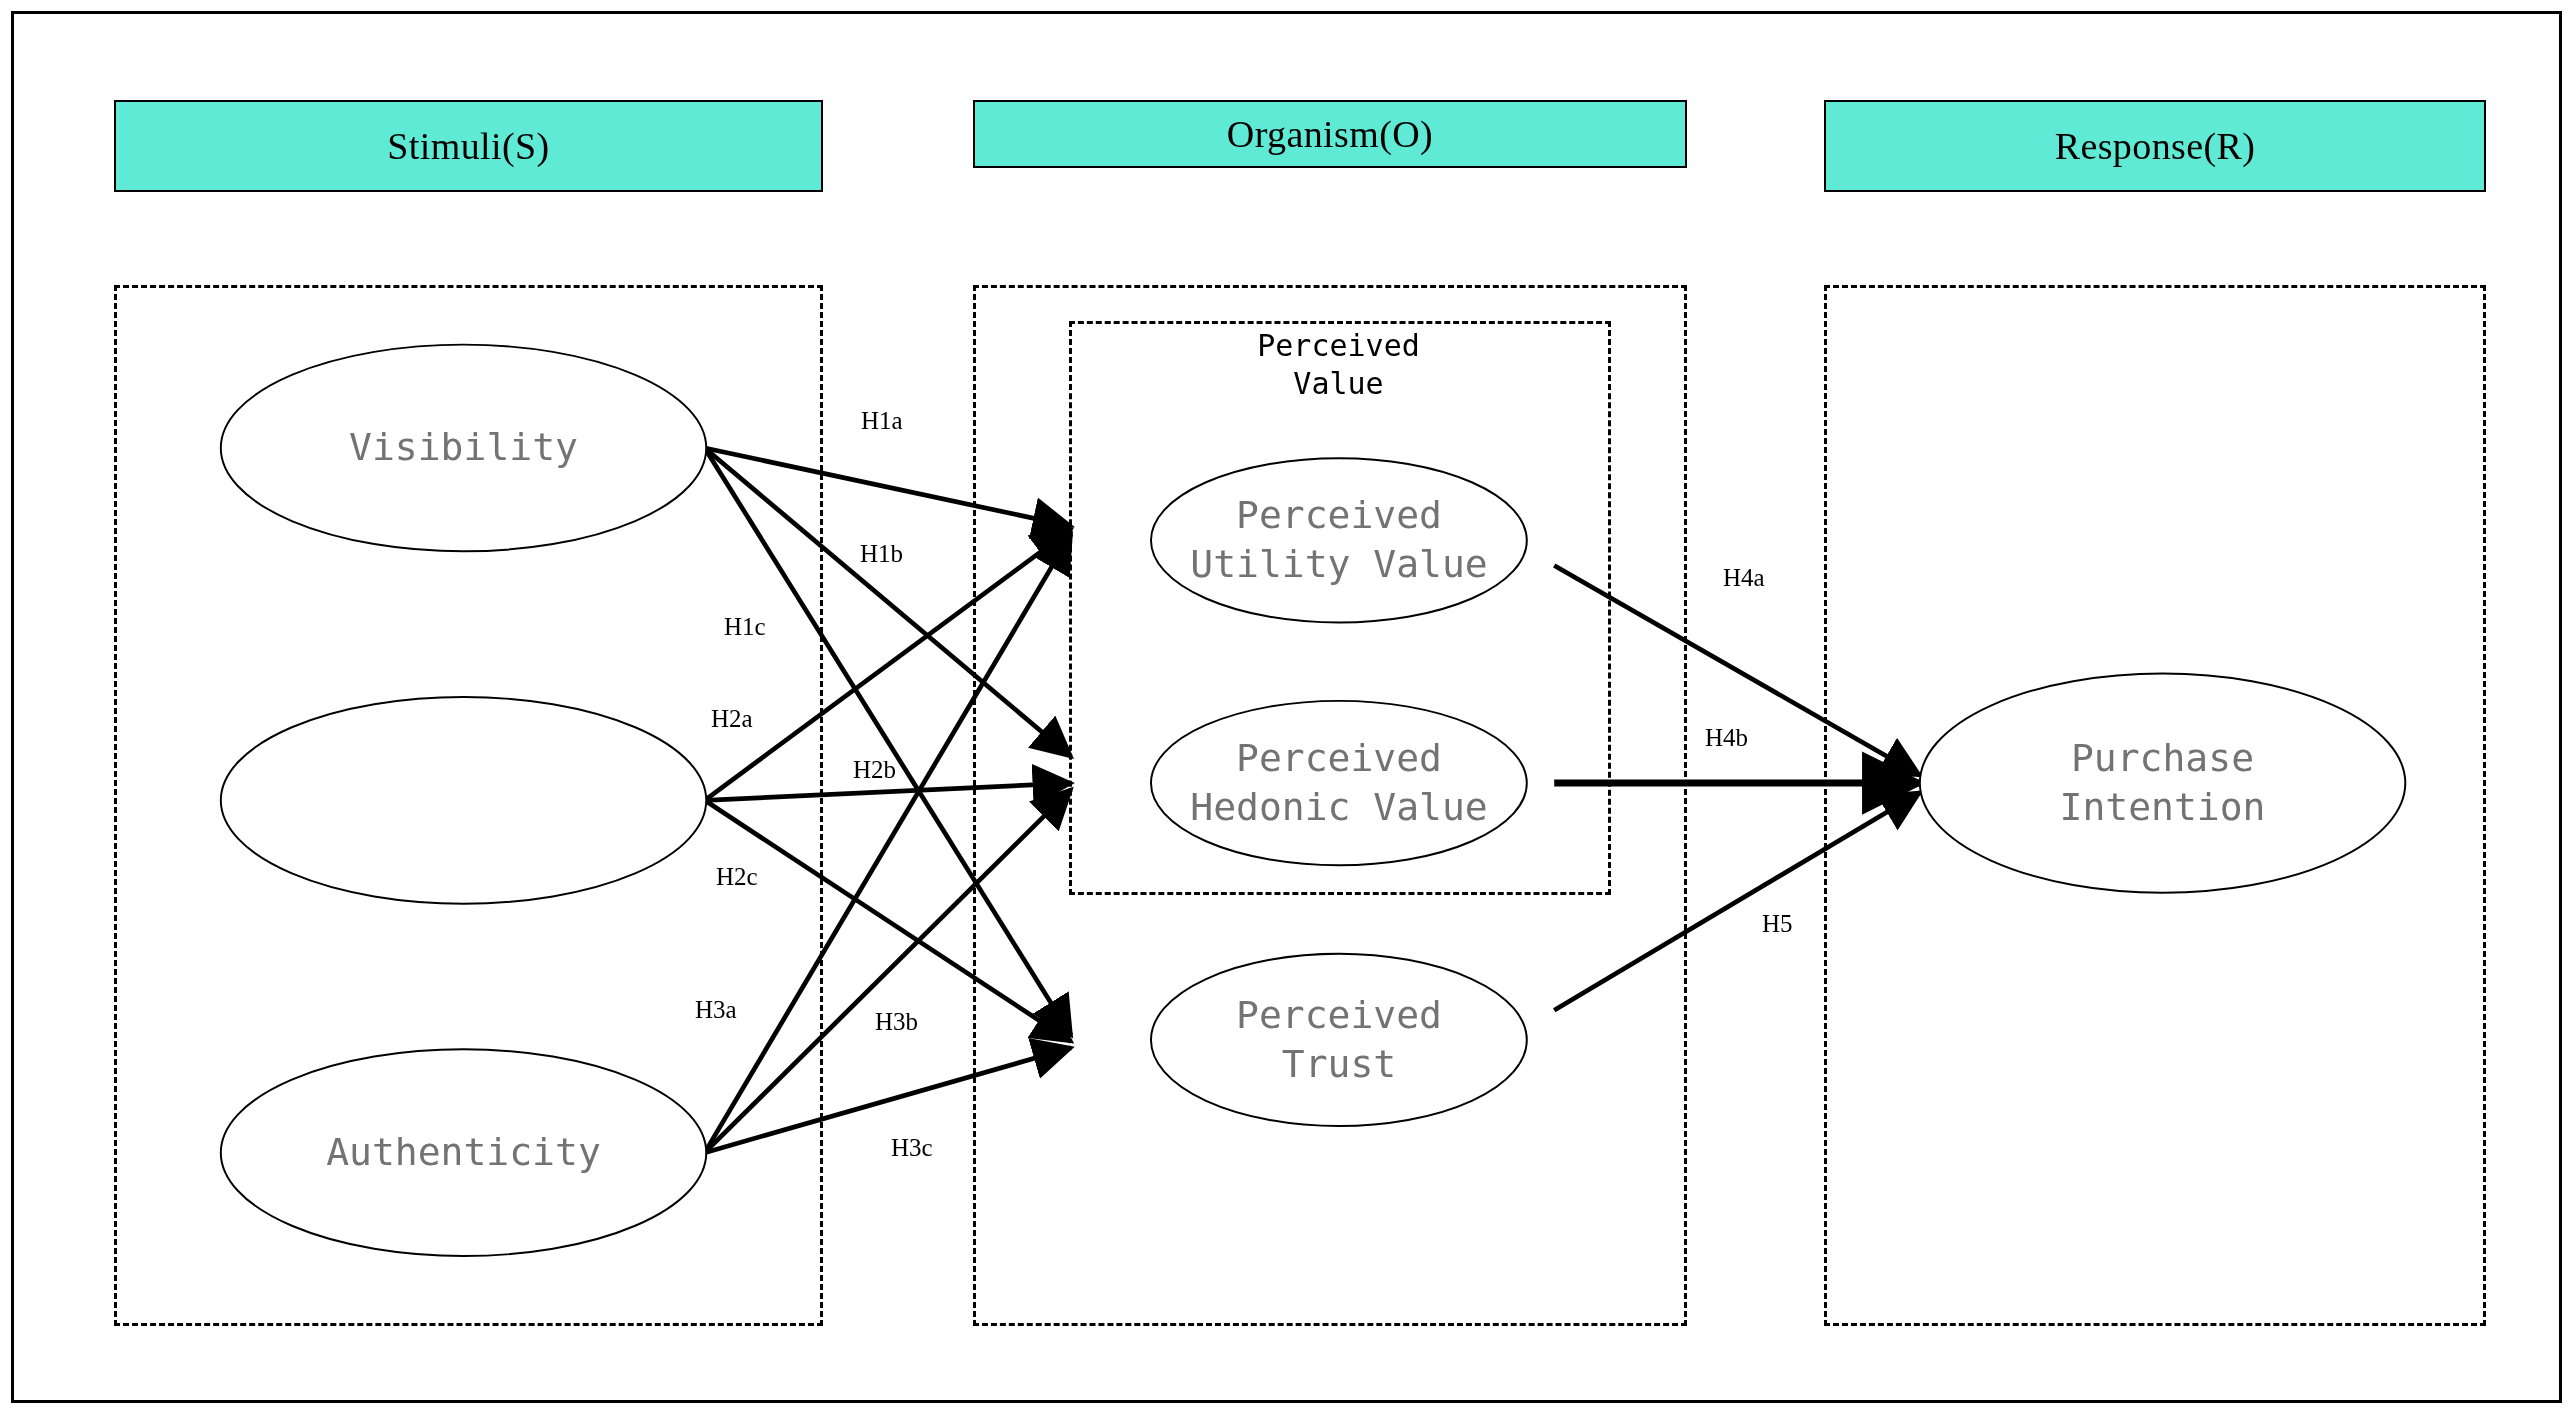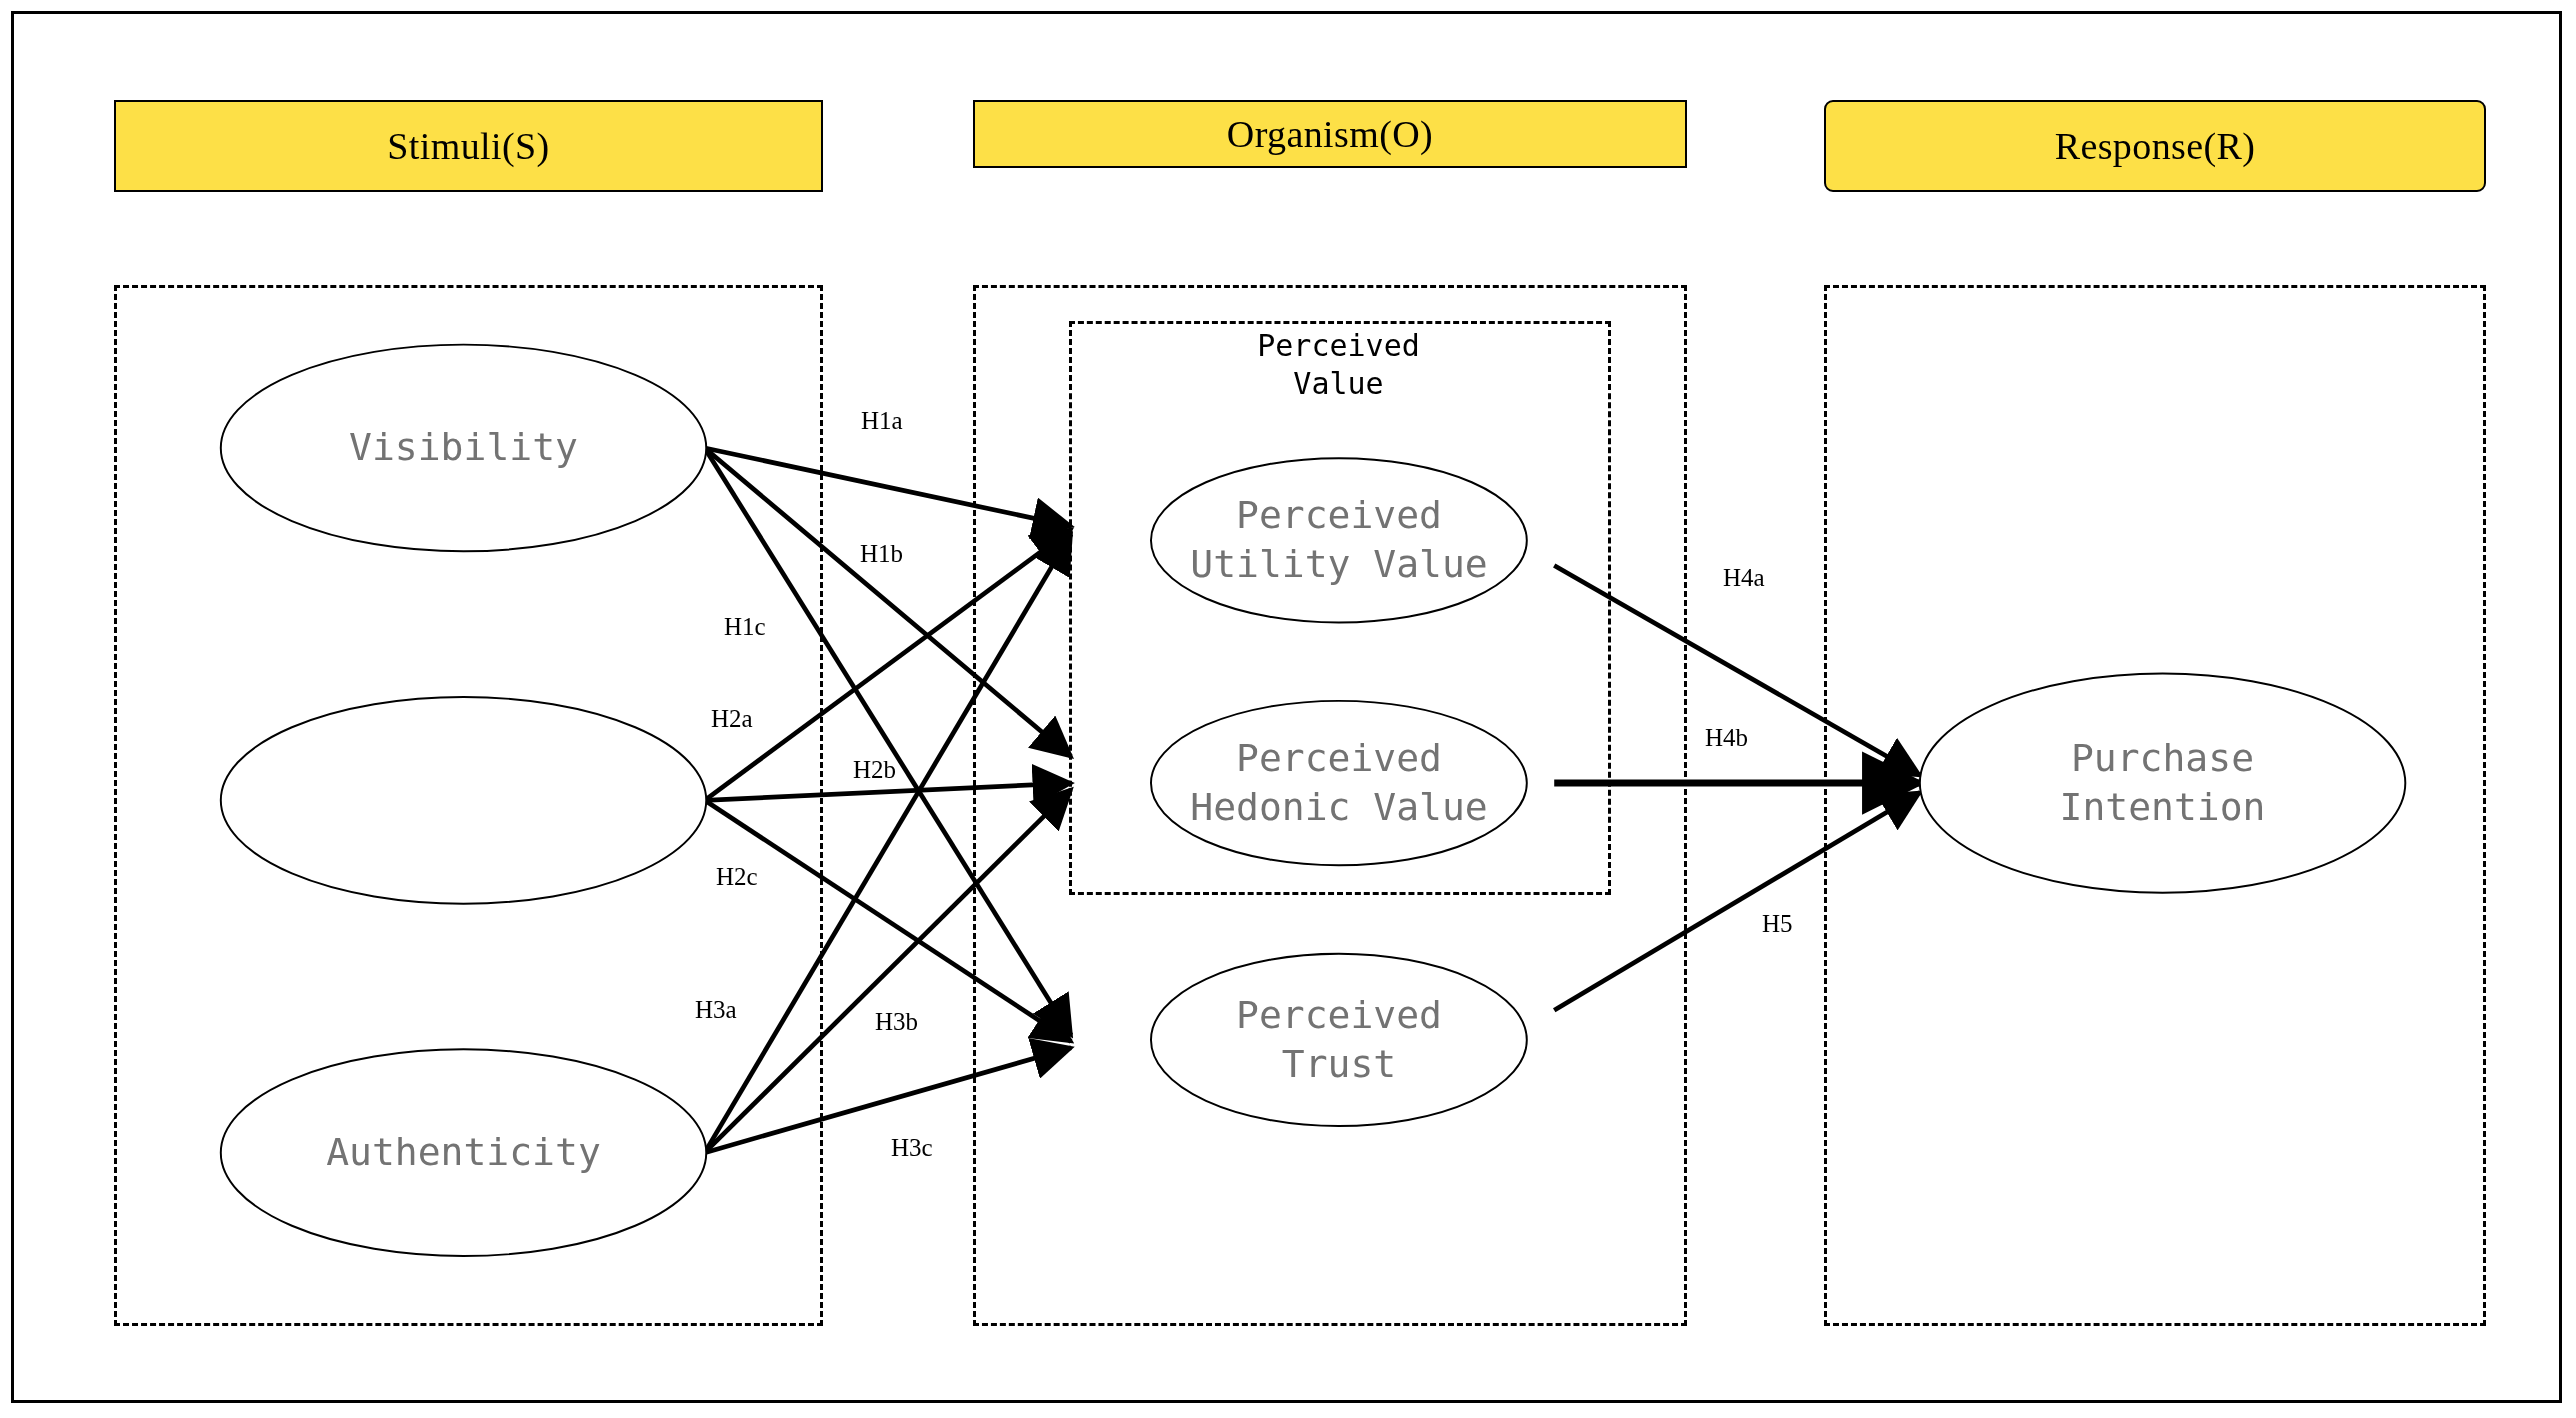--- a/index.html
+++ b/index.html
@@ -1,19 +1,19 @@
 <!DOCTYPE html>
 <html style="font-size:12.5px"><head>
 <meta charset="utf-8">
 <style>
   html,body{margin:0;padding:0;background:#ffffff;}
   body{font-family:"Liberation Serif",serif;}
   #root{position:relative;width:2576px;height:1419px;background:#ffffff;overflow:hidden;}
   .frame{position:absolute;left:11px;top:11px;width:2551px;height:1392px;border:3.1px solid #000;box-sizing:border-box;}
-  .hdr-box{position:absolute;border:2.3px solid #000;box-sizing:border-box;background:#fde047;
+  .hdr-box{position:absolute;border:2.3px solid #000;box-sizing:border-box;background:#5eead4;
            display:flex;align-items:center;justify-content:center;
            font-family:"Liberation Serif",serif;font-size:38px;color:#000;letter-spacing:0.4px;}
   .dashbox{position:absolute;border:3.1px dashed #000;box-sizing:border-box;background:transparent;}
   .innerdash{position:absolute;border:3.1px dashed #000;box-sizing:border-box;background:transparent;}
   .pv-label{position:absolute;text-align:center;font-family:"DejaVu Sans Mono","Liberation Mono",monospace;
             font-size:30px;line-height:1.25;color:#000;white-space:pre-line;}
   .node{position:absolute;display:flex;align-items:center;justify-content:center;text-align:center;
         font-family:"DejaVu Sans Mono","Liberation Mono",monospace;font-size:38px;line-height:1.3;color:#737373;
         white-space:pre-line;}
   .hyp{position:absolute;font-family:"Liberation Serif",serif;font-size:25px;color:#000;white-space:nowrap;}
@@ -21,21 +21,21 @@
 </style>
 </head>
 <body>
 
 <div id="root">
 
   <div class="frame"></div>
 
   <div class="hdr-box" style="left:114px;top:100px;width:709px;height:92px;">Stimuli(S)</div>
   <div class="hdr-box" style="left:973px;top:100px;width:714px;height:68px;">Organism(O)</div>
-  <div class="hdr-box" style="left:1824px;top:100px;width:662px;height:92px;border-radius:9px;">Response(R)</div>
+  <div class="hdr-box" style="left:1824px;top:100px;width:662px;height:92px;">Response(R)</div>
 
   <div class="dashbox" style="left:114px;top:285px;width:709px;height:1041px;"></div>
   <div class="dashbox" style="left:973px;top:285px;width:714px;height:1041px;"></div>
   <div class="dashbox" style="left:1824px;top:285px;width:662px;height:1041px;"></div>
 
   <div class="innerdash" style="left:1069px;top:321px;width:542px;height:574px;"></div>
   <div class="pv-label" style="left:1143px;top:327px;width:391px;">Perceived
 Value</div>
 
   <svg class="layer" viewBox="0 0 3290 1812">

